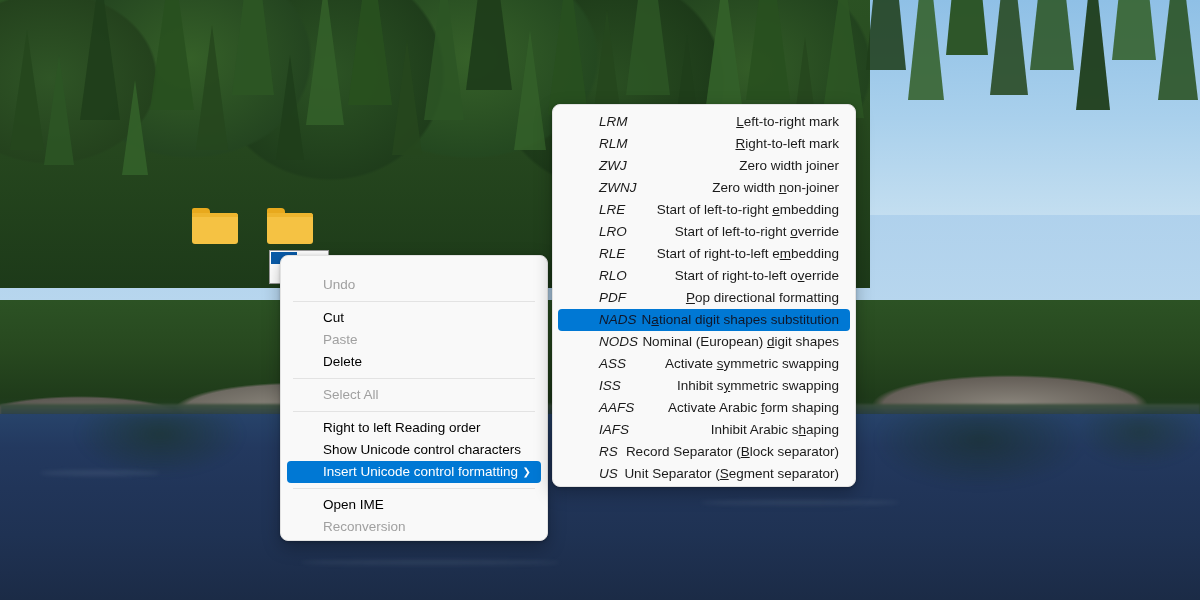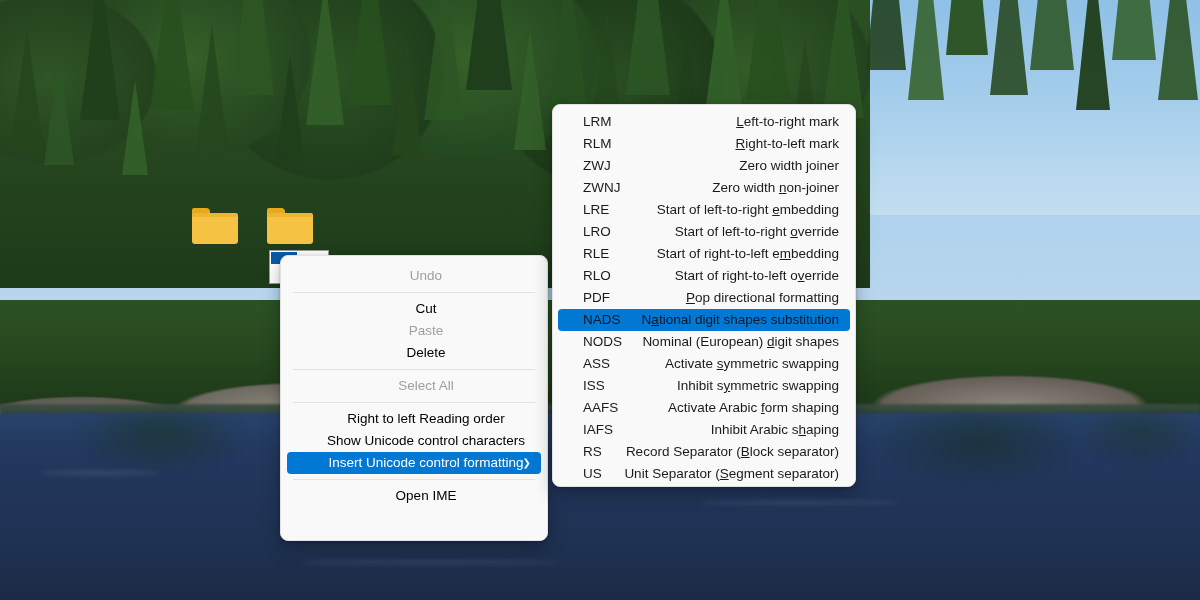--- a/index.html
+++ b/index.html
@@ -172,22 +172,21 @@
     box-sizing: border-box;
     overflow: hidden;
   }
 
   
   #context-menu {
     left: 280px;
     top: 255px;
     width: 268px;
     height: 286px;
-    padding-top: 9px;
-    text-align: center;
+    padding-top: 18px;
   }
 
   .mi {
     position: relative;
     height: 22px;
     line-height: 22px;
     padding: 0 12px 0 36px;
     margin: 0 6px;
     border-radius: 4px;
     white-space: nowrap;
@@ -228,23 +227,24 @@
     border-radius: 4px;
     white-space: nowrap;
     color: #1b1b1b;
   }
   .si.selected {
     background: #0078d4;
     color: #0f172a;
   }
   .si .abbr {
     position: absolute;
-    left: 25px;
+    left: 41px;
     top: 0;
     line-height: 22px;
+    font-style: italic;
   }
   .si .desc {
     position: absolute;
     right: 11px;
     top: 0;
     line-height: 22px;
   }
   .si .desc u { text-decoration: underline; }
 </style>
 </head>
@@ -320,20 +320,21 @@
       <div class="mi disabled"><span>Paste</span></div>
       <div class="mi"><span>Delete</span></div>
       <div class="sep"></div>
       <div class="mi disabled"><span>Select All</span></div>
       <div class="sep"></div>
       <div class="mi"><span>Right to left Reading order</span></div>
       <div class="mi"><span>Show Unicode control characters</span></div>
       <div class="mi selected"><span>Insert Unicode control formatting</span><span class="chev">❯</span></div>
       <div class="sep"></div>
       <div class="mi"><span>Open IME</span></div>
+      <div class="mi disabled"><span>Reconversion</span></div>
     </div>
 
   <div class="menu" id="submenu">
       <div class="si">
         <span class="abbr">LRM</span>
         <span class="desc"><u>L</u>eft-to-right mark</span>
       </div>
       <div class="si">
         <span class="abbr">RLM</span>
         <span class="desc"><u>R</u>ight-to-left mark</span>

